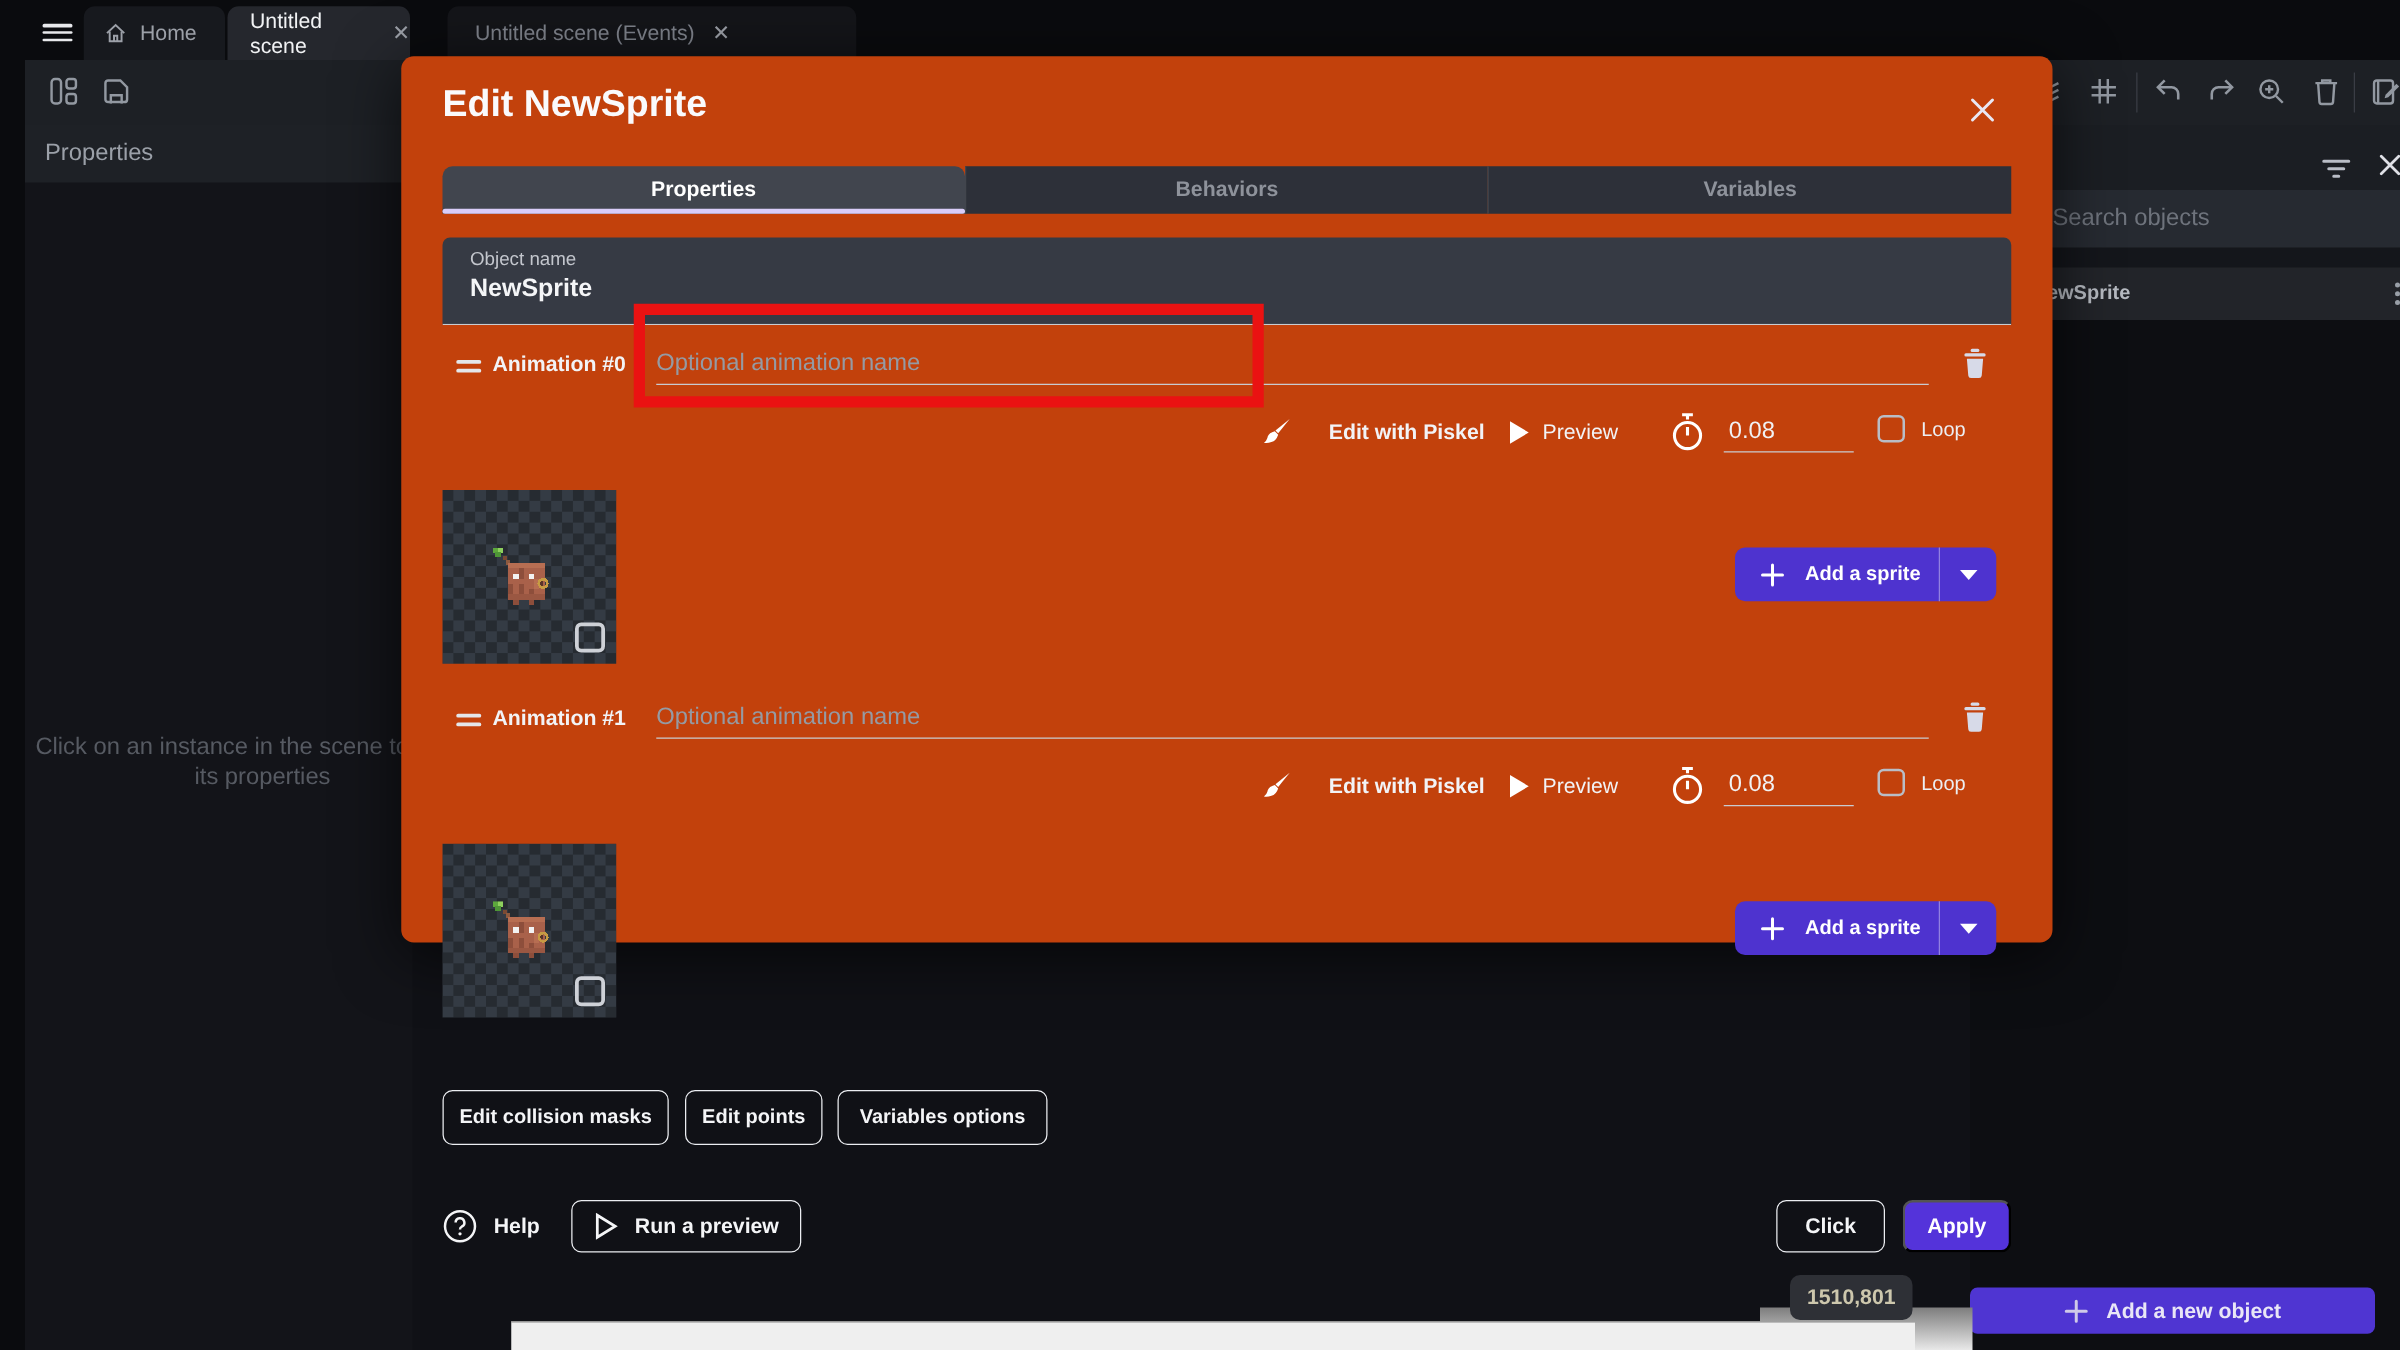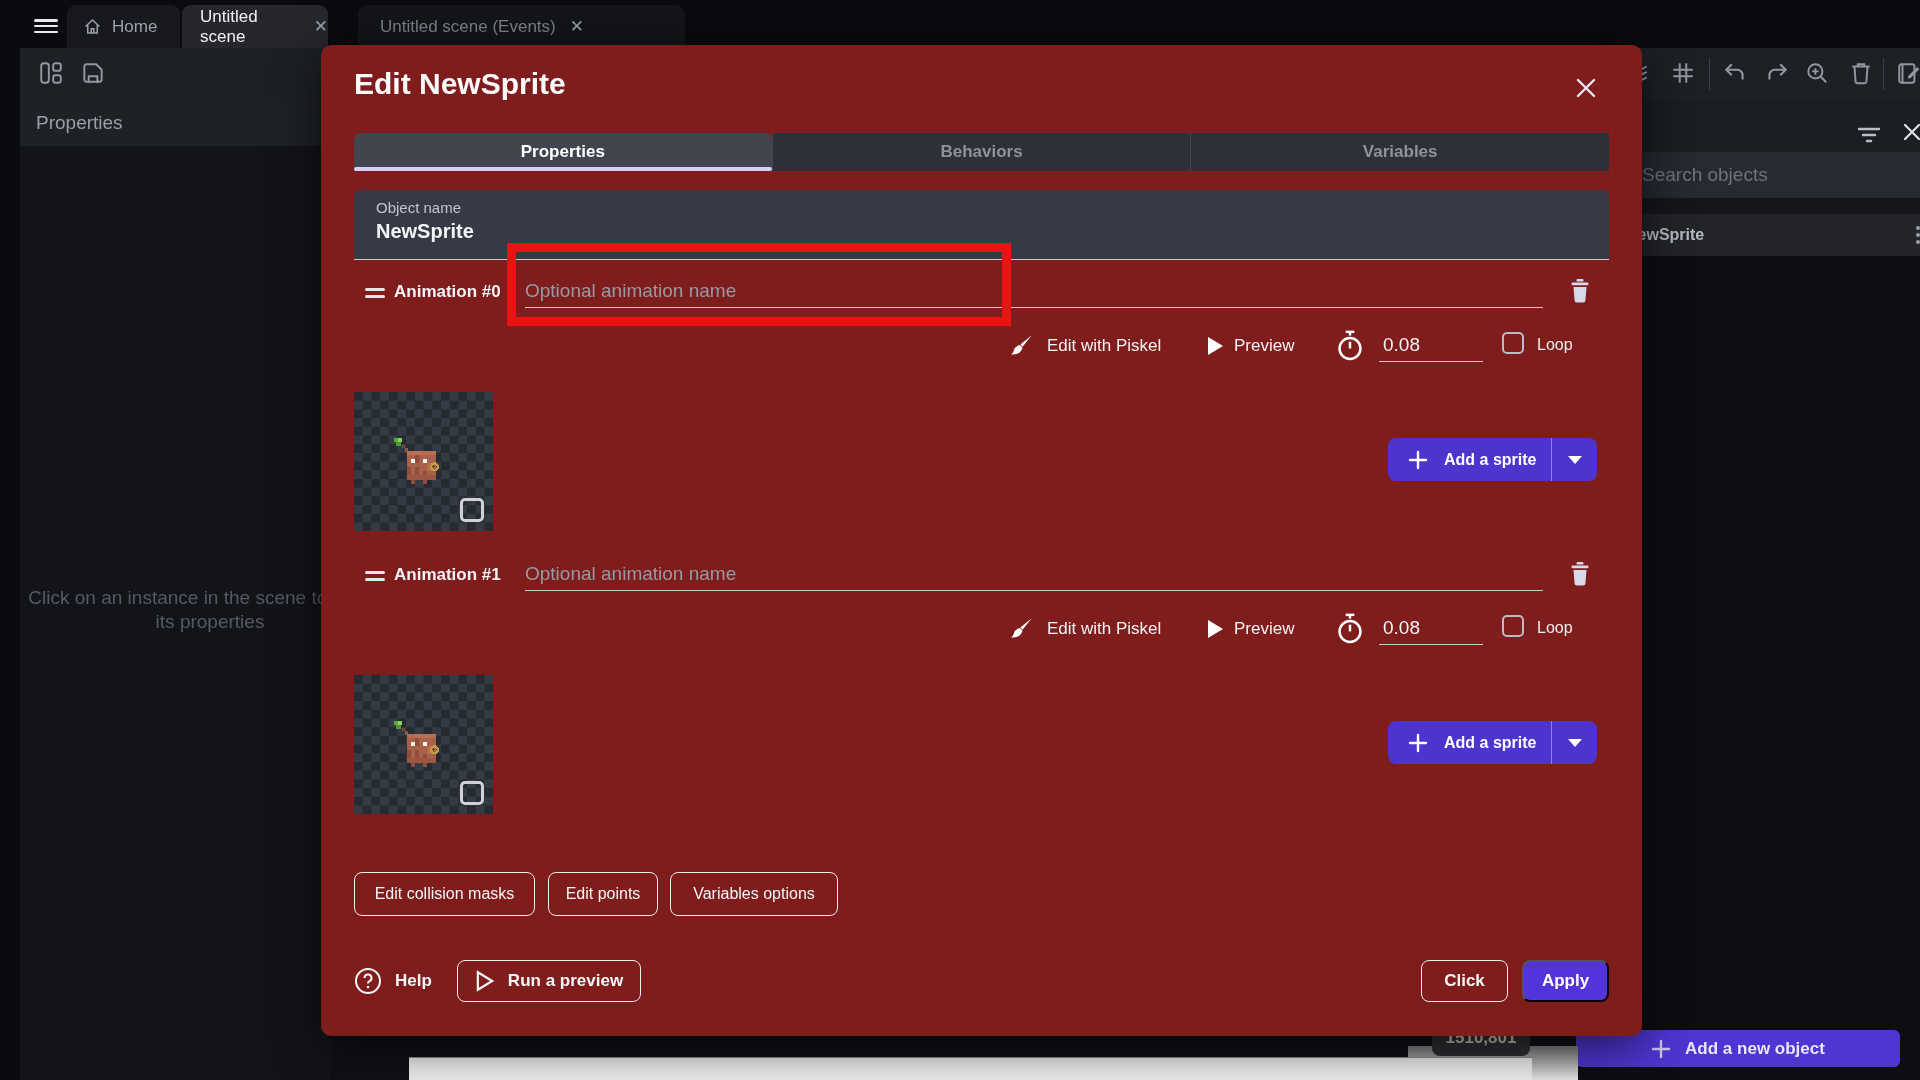--- a/index.html
+++ b/index.html
@@ -50,21 +50,21 @@
 
   
   #canvas-strip { position:absolute; left:389px; top:1057px; width:1123px; height:23px; background:#efefef; border-top:1px solid #8a8a8a; }
   #canvas-grad { position:absolute; left:1388px; top:1046px; width:170px; height:34px;
       background:linear-gradient(180deg,#7d7d7d,#e8e8e8); }
   #coord-badge { position:absolute; left:1412px; top:1020px; width:98px; height:36px; background:#2e3036;
       border-radius:8px; color:#cdc7ad; font-size:17px; font-weight:bold;
       display:flex; align-items:center; justify-content:center; z-index:2; }
 
   
-  #modal { position:absolute; left:301px; top:45px; width:1321px; height:991px; background:#7f1d1d;
+  #modal { position:absolute; left:301px; top:45px; width:1321px; height:709px; background:#c2410c;
      border-radius:10px; box-shadow:0 10px 50px rgba(0,0,0,.65); z-index:10; }
   #modal-title { position:absolute; left:33px; top:22px; font-size:30px; font-weight:800; color:#fafafc; }
   #modal-close { position:absolute; left:1252px; top:30px; width:26px; height:26px; color:#e9e7f4; cursor:pointer; }
 
   #mtabs { position:absolute; left:33px; top:88px; width:1255px; height:38px; display:flex; }
   .mtab { flex:1; position:relative; background:#2d3039; display:flex; align-items:center; justify-content:center;
      font-size:17px; font-weight:bold; color:#8e929b; cursor:pointer; }
   .mtab:not(:first-child) { border-left:1px solid #42454d; }
   .mtab.active { background:#41454e; color:#ffffff; border-radius:8px 8px 0 0; border-left:none; }
   .mtab.active::after { content:""; position:absolute; left:0; right:0; bottom:0; height:4px;
@@ -81,21 +81,21 @@
   .drag-handle i { display:block; height:2.6px; background:#e4e6ea; border-radius:2px; margin-bottom:4.6px; }
   .anim-label { position:absolute; left:73px; top:0px; font-size:17px; font-weight:bold; color:#f2f3f6; }
   .anim-name { position:absolute; left:204px; top:-8px; width:1018px; height:34px; background:transparent;
      border:none; border-bottom:1px solid #c9cbd0; outline:none; color:#e8eaee; font-size:19px;
      font-family:"Liberation Sans", sans-serif; }
   .anim-name::placeholder { color:#959aa3; }
   .trash-btn { position:absolute; left:1247px; top:-4px; width:24px; height:26px; color:#d7dae8; cursor:pointer; }
 
   .ctrl-row { position:absolute; left:0; top:48px; width:1321px; height:34px; }
   .brush-btn { position:absolute; left:688px; top:2px; width:26px; height:26px; color:#fff; cursor:pointer; }
-  .lbl-piskel { position:absolute; left:726px; top:6px; font-size:17px; font-weight:normal; color:#f2f3f6; cursor:pointer; }
+  .lbl-piskel { position:absolute; left:742px; top:6px; font-size:17px; font-weight:bold; color:#f2f3f6; cursor:pointer; }
   .play-ic { position:absolute; left:885px; top:6px; width:18px; height:20px; color:#fff; cursor:pointer; }
   .lbl-preview { position:absolute; left:913px; top:6px; font-size:17px; font-weight:normal; color:#f2f3f6; cursor:pointer; }
   .stopwatch { position:absolute; left:1014px; top:0px; width:30px; height:32px; color:#fff; }
   .time-input { position:absolute; left:1058px; top:-2px; width:104px; height:34px; background:transparent;
      border:none; border-bottom:1px solid #c9cbd0; outline:none; color:#f1f2f4; font-size:19px; padding-left:4px;
      font-family:"Liberation Sans", sans-serif; }
   .loop-check { position:absolute; left:1181px; top:2px; width:22px; height:22px; border:2.4px solid #b9bdc6;
      border-radius:5px; background:transparent; cursor:pointer; }
   .lbl-loop { position:absolute; left:1216px; top:6px; font-size:16px; color:#eceef2; }
 
@@ -109,21 +109,21 @@
   .add-sprite { position:absolute; left:1067px; top:156px; width:209px; height:43px; background:#4e33cf;
      border-radius:8px; display:flex; align-items:center; color:#fff; cursor:pointer; }
   .add-sprite .plus { width:20px; height:20px; margin-left:20px; }
   .add-sprite .asl { font-size:16px; font-weight:bold; margin-left:16px; flex:1; }
   .as-div { width:1px; height:43px; background:rgba(255,255,255,.38); }
   .as-caret { width:45px; display:flex; align-items:center; justify-content:center; }
   .caret-down { width:0; height:0; border-left:7px solid transparent; border-right:7px solid transparent;
      border-top:8px solid #fff; }
 
   .obtn { position:absolute; top:827px; height:44px; border:1.6px solid #eceef2; border-radius:8px;
-     background:transparent; color:#f4f5f7; font-size:16px; font-weight:normal; cursor:pointer;
+     background:transparent; color:#f4f5f7; font-size:16px; font-weight:bold; cursor:pointer;
      display:flex; align-items:center; justify-content:center; font-family:"Liberation Sans", sans-serif; }
   #btn-ecm { left:33px; width:181px; }
   #btn-ep  { left:227px; width:110px; }
   #btn-ao  { left:349px; width:168px; }
   #btn-add-anim { position:absolute; left:1075px; top:827px; width:210px; height:44px; background:#4e33cf;
      border-radius:8px; color:#fff; font-size:16px; font-weight:bold; display:flex; align-items:center;
      justify-content:center; gap:14px; cursor:pointer; }
 
   #footer-help { position:absolute; left:33px; top:915px; height:42px; display:flex; align-items:center;
      gap:13px; color:#f4f5f7; font-size:17px; font-weight:bold; cursor:pointer; }

